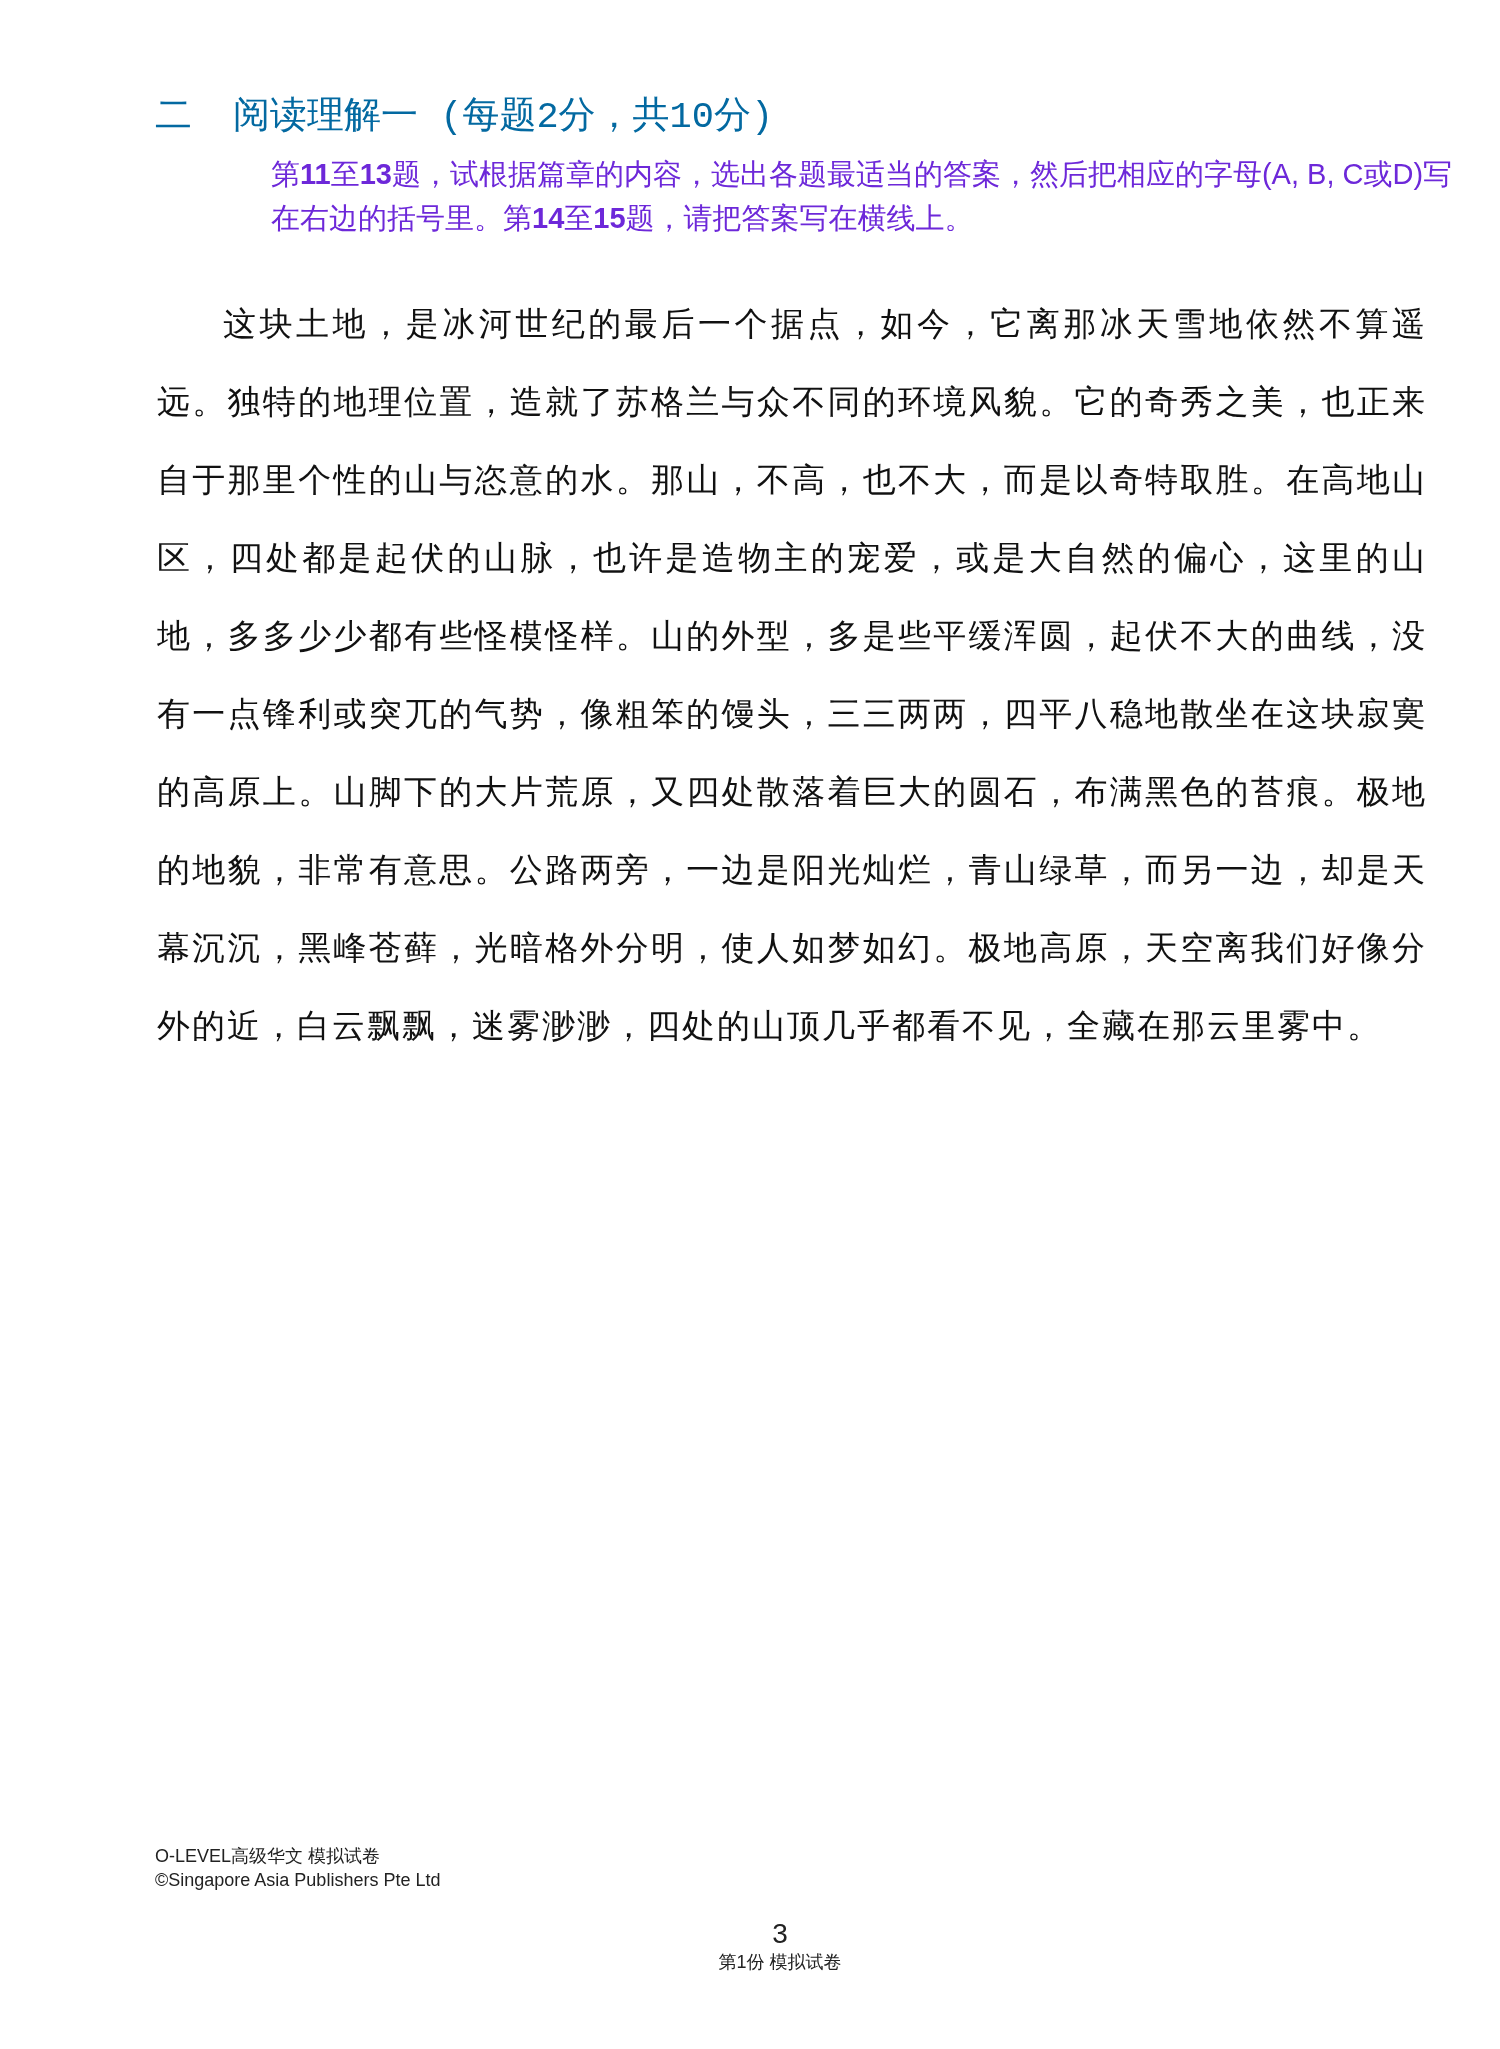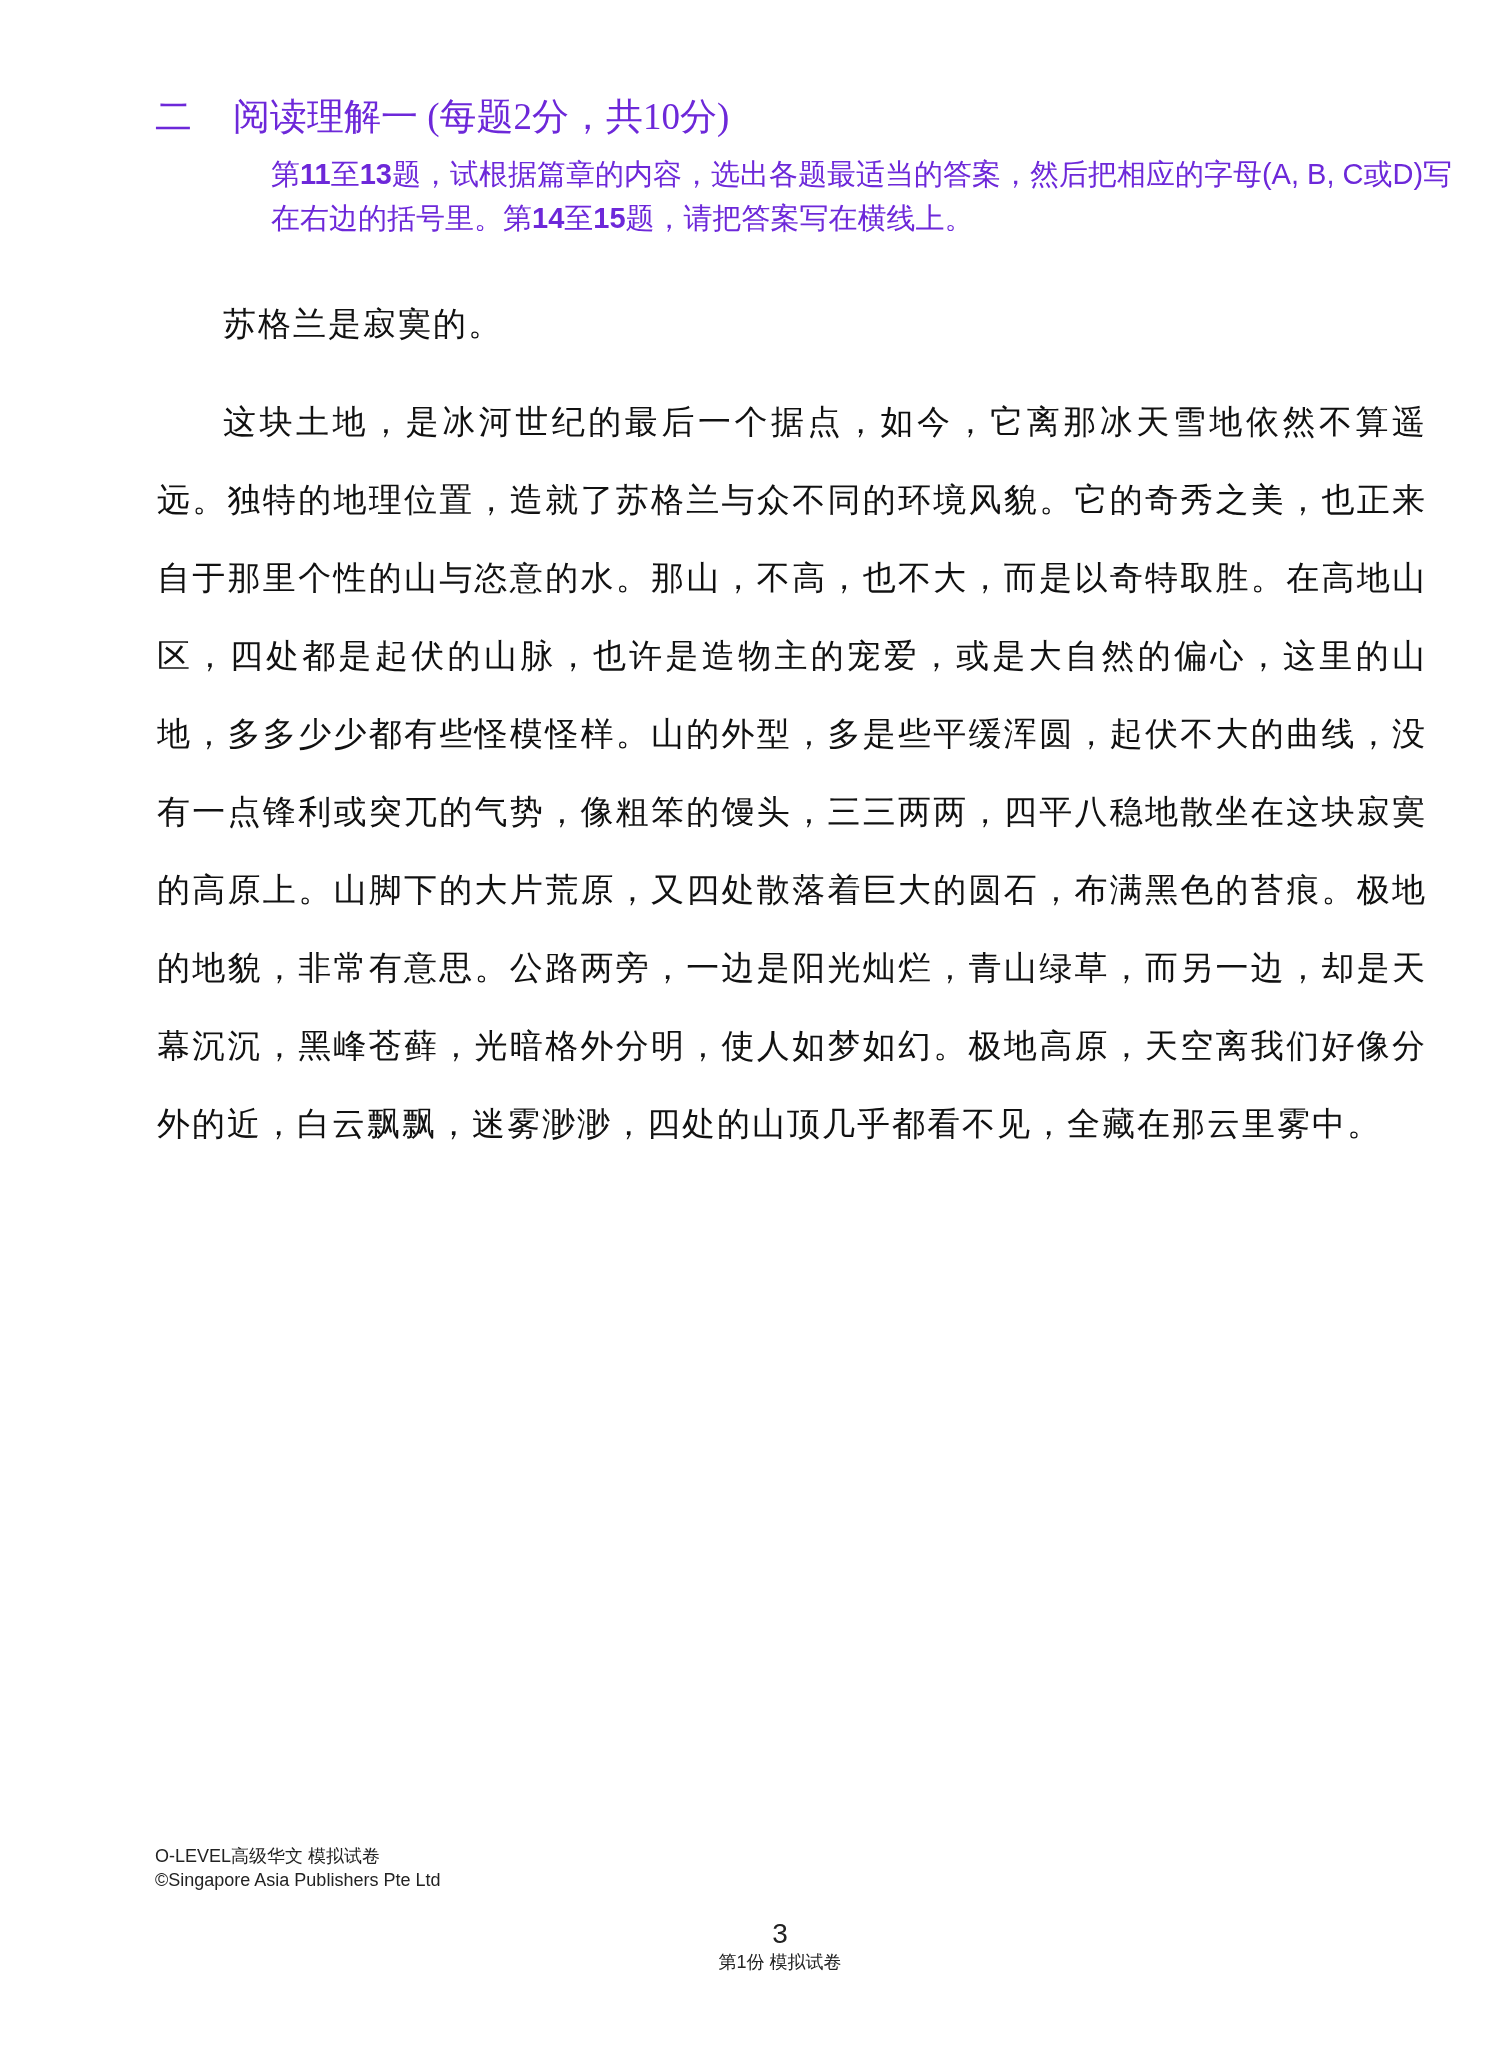--- a/index.html
+++ b/index.html
@@ -1,17 +1,17 @@
 <!DOCTYPE html>
 <html><head>
 <meta charset="utf-8">
 <style>
   html, body { margin:0; padding:0; background:#ffffff; }
   body { width:1500px; height:2049px; position:relative; overflow:hidden; color:#1a1a1a; }
-  .section-header { position:absolute; left:155px; top:95px; font-family:Liberation Serif, serif; font-size:37px; line-height:44px; color:#6d28d9; white-space:nowrap; }
+  .section-header { position:absolute; left:155px; top:95px; font-family:Liberation Mono, monospace; font-size:37px; line-height:44px; color:#0369a1; white-space:nowrap; }
   .section-num { display:inline-block; width:78px; }
   .instructions { position:absolute; left:230px; top:152px; width:1190px; font-family:"Liberation Sans", sans-serif; font-size:29px; line-height:44px; color:#6d28d9;margin-left:41px; }
   .instructions b { font-weight:bold; }
   .passage { position:absolute; left:157px; top:285px; width:1270px; font-family:"DejaVu Serif", serif; font-size:33px; color:#111; }
   .para { margin:0; line-height:78px; text-align:justify; text-indent:2em; letter-spacing:2px; }
   .para.title-line { margin-bottom:20px; }
   .para + .para { margin-top:0; }
   .footer-left { position:absolute; left:155px; top:1844px; font-family:"Liberation Sans", sans-serif; font-size:18px; line-height:24px; color:#222; }
   .footer-center { position:absolute; left:700px; top:1918px; width:160px; text-align:center; font-family:"Liberation Sans", sans-serif; color:#222; }
   .page-number { font-size:28px; line-height:32px; display:block; }
@@ -22,21 +22,20 @@
 
 <div class="section-header">
   <span class="section-num">二</span><span>阅读理解一 (每题2分，共10分)</span>
 </div>
 
 <div class="instructions">
   <span>第</span><b>11</b><span>至</span><b>13</b><span>题，试根据篇章的内容，选出各题最适当的答案，然后把相应的字母(A, B, C或D)写在右边的括号里。第</span><b>14</b><span>至</span><b>15</b><span>题，请把答案写在横线上。</span>
 </div>
 
 <div class="passage">
-  <p class="para title-line">苏格兰是寂寞的。</p>
   <p class="para">这块土地，是冰河世纪的最后一个据点，如今，它离那冰天雪地依然不算遥远。独特的地理位置，造就了苏格兰与众不同的环境风貌。它的奇秀之美，也正来自于那里个性的山与恣意的水。那山，不高，也不大，而是以奇特取胜。在高地山区，四处都是起伏的山脉，也许是造物主的宠爱，或是大自然的偏心，这里的山地，多多少少都有些怪模怪样。山的外型，多是些平缓浑圆，起伏不大的曲线，没有一点锋利或突兀的气势，像粗笨的馒头，三三两两，四平八稳地散坐在这块寂寞的高原上。山脚下的大片荒原，又四处散落着巨大的圆石，布满黑色的苔痕。极地的地貌，非常有意思。公路两旁，一边是阳光灿烂，青山绿草，而另一边，却是天幕沉沉，黑峰苍藓，光暗格外分明，使人如梦如幻。极地高原，天空离我们好像分外的近，白云飘飘，迷雾渺渺，四处的山顶几乎都看不见，全藏在那云里雾中。</p>
 </div>
 
 <div class="footer-left">
   <div>O-LEVEL高级华文 模拟试卷</div>
   <div>©Singapore Asia Publishers Pte Ltd</div>
 </div>
 
 <div class="footer-center">
   <span class="page-number">3</span>

